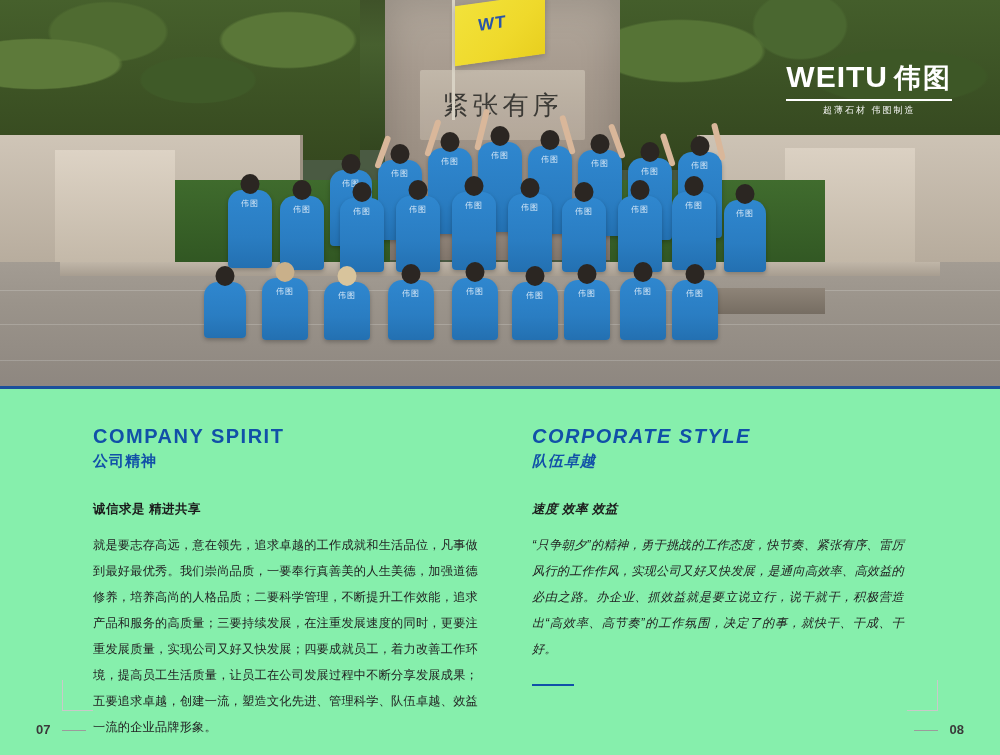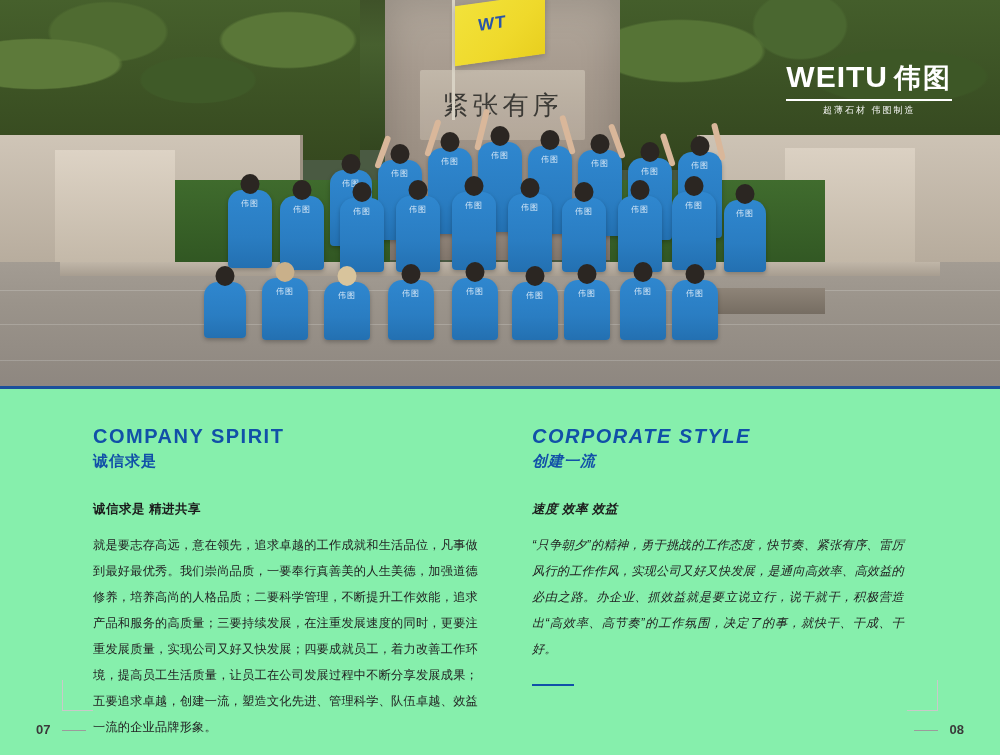--- a/index.html
+++ b/index.html
@@ -389,28 +389,28 @@
     <div class="logo-rule"></div>
     <div class="logo-sub">超薄石材 伟图制造</div>
   </div>
 </div>
 <div class="photo-rule"></div>
 
 <div class="content">
 
   <div class="col col-left">
     <h2 class="sec-title-en">COMPANY  SPIRIT</h2>
-    <h3 class="sec-title-cn">诚信求是</h3>
+    <h3 class="sec-title-cn">公司精神</h3>
     <p class="sub-head">诚信求是  精进共享</p>
     <p class="body-text">就是要志存高远，意在领先，追求卓越的工作成就和生活品位，凡事做到最好最优秀。我们崇尚品质，一要奉行真善美的人生美德，加强道德修养，培养高尚的人格品质；二要科学管理，不断提升工作效能，追求产品和服务的高质量；三要持续发展，在注重发展速度的同时，更要注重发展质量，实现公司又好又快发展；四要成就员工，着力改善工作环境，提高员工生活质量，让员工在公司发展过程中不断分享发展成果；五要追求卓越，创建一流，塑造文化先进、管理科学、队伍卓越、效益一流的企业品牌形象。</p>
   </div>
 
   <div class="col col-right">
     <h2 class="sec-title-en">CORPORATE  STYLE</h2>
-    <h3 class="sec-title-cn">创建一流</h3>
+    <h3 class="sec-title-cn">队伍卓越</h3>
     <p class="sub-head">速度  效率  效益</p>
     <p class="body-text">“只争朝夕”的精神，勇于挑战的工作态度，快节奏、紧张有序、雷厉风行的工作作风，实现公司又好又快发展，是通向高效率、高效益的必由之路。办企业、抓效益就是要立说立行，说干就干，积极营造出“高效率、高节奏”的工作氛围，决定了的事，就快干、干成、干好。</p>
     <div class="underline"></div>
   </div>
 
   <div class="corner bl"></div>
   <div class="corner br"></div>
 </div>
 
 <div class="pg pg-left">07</div>

